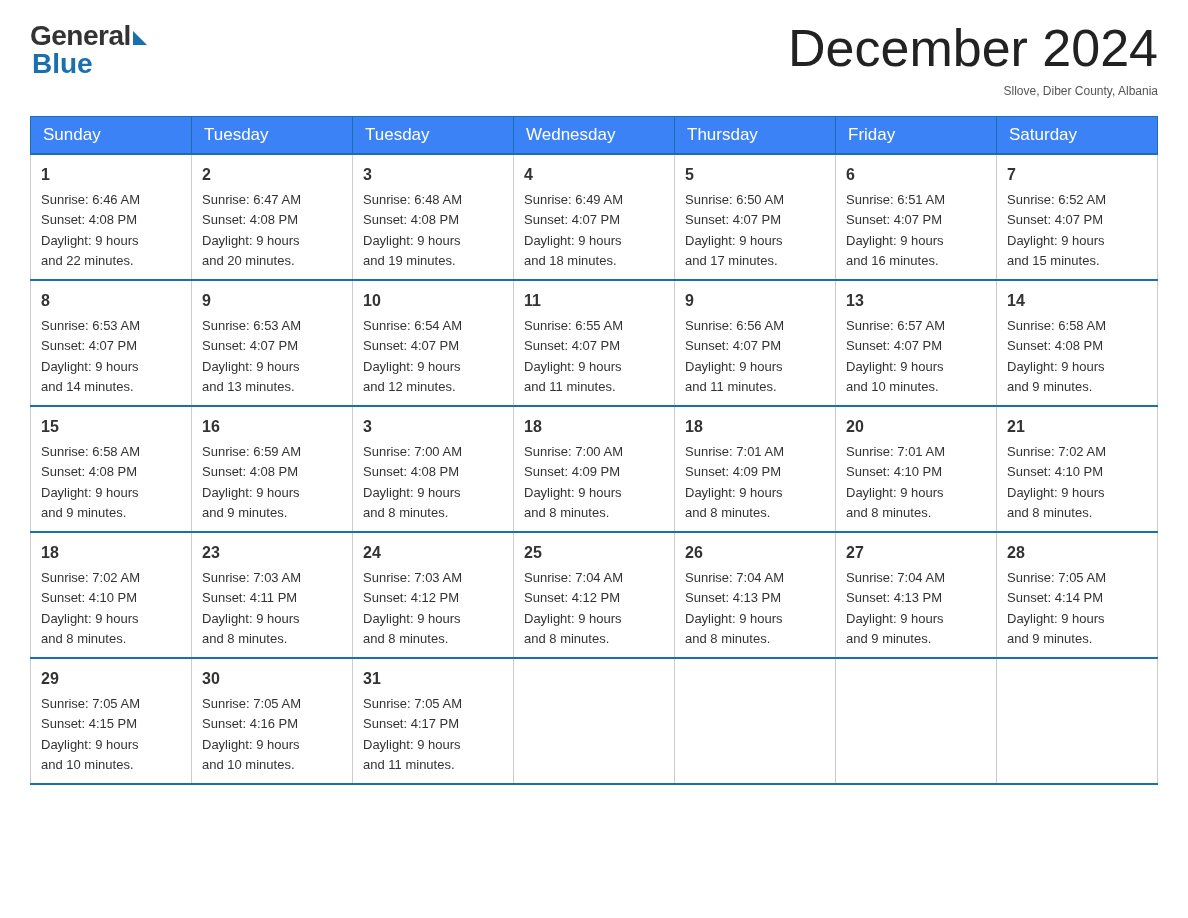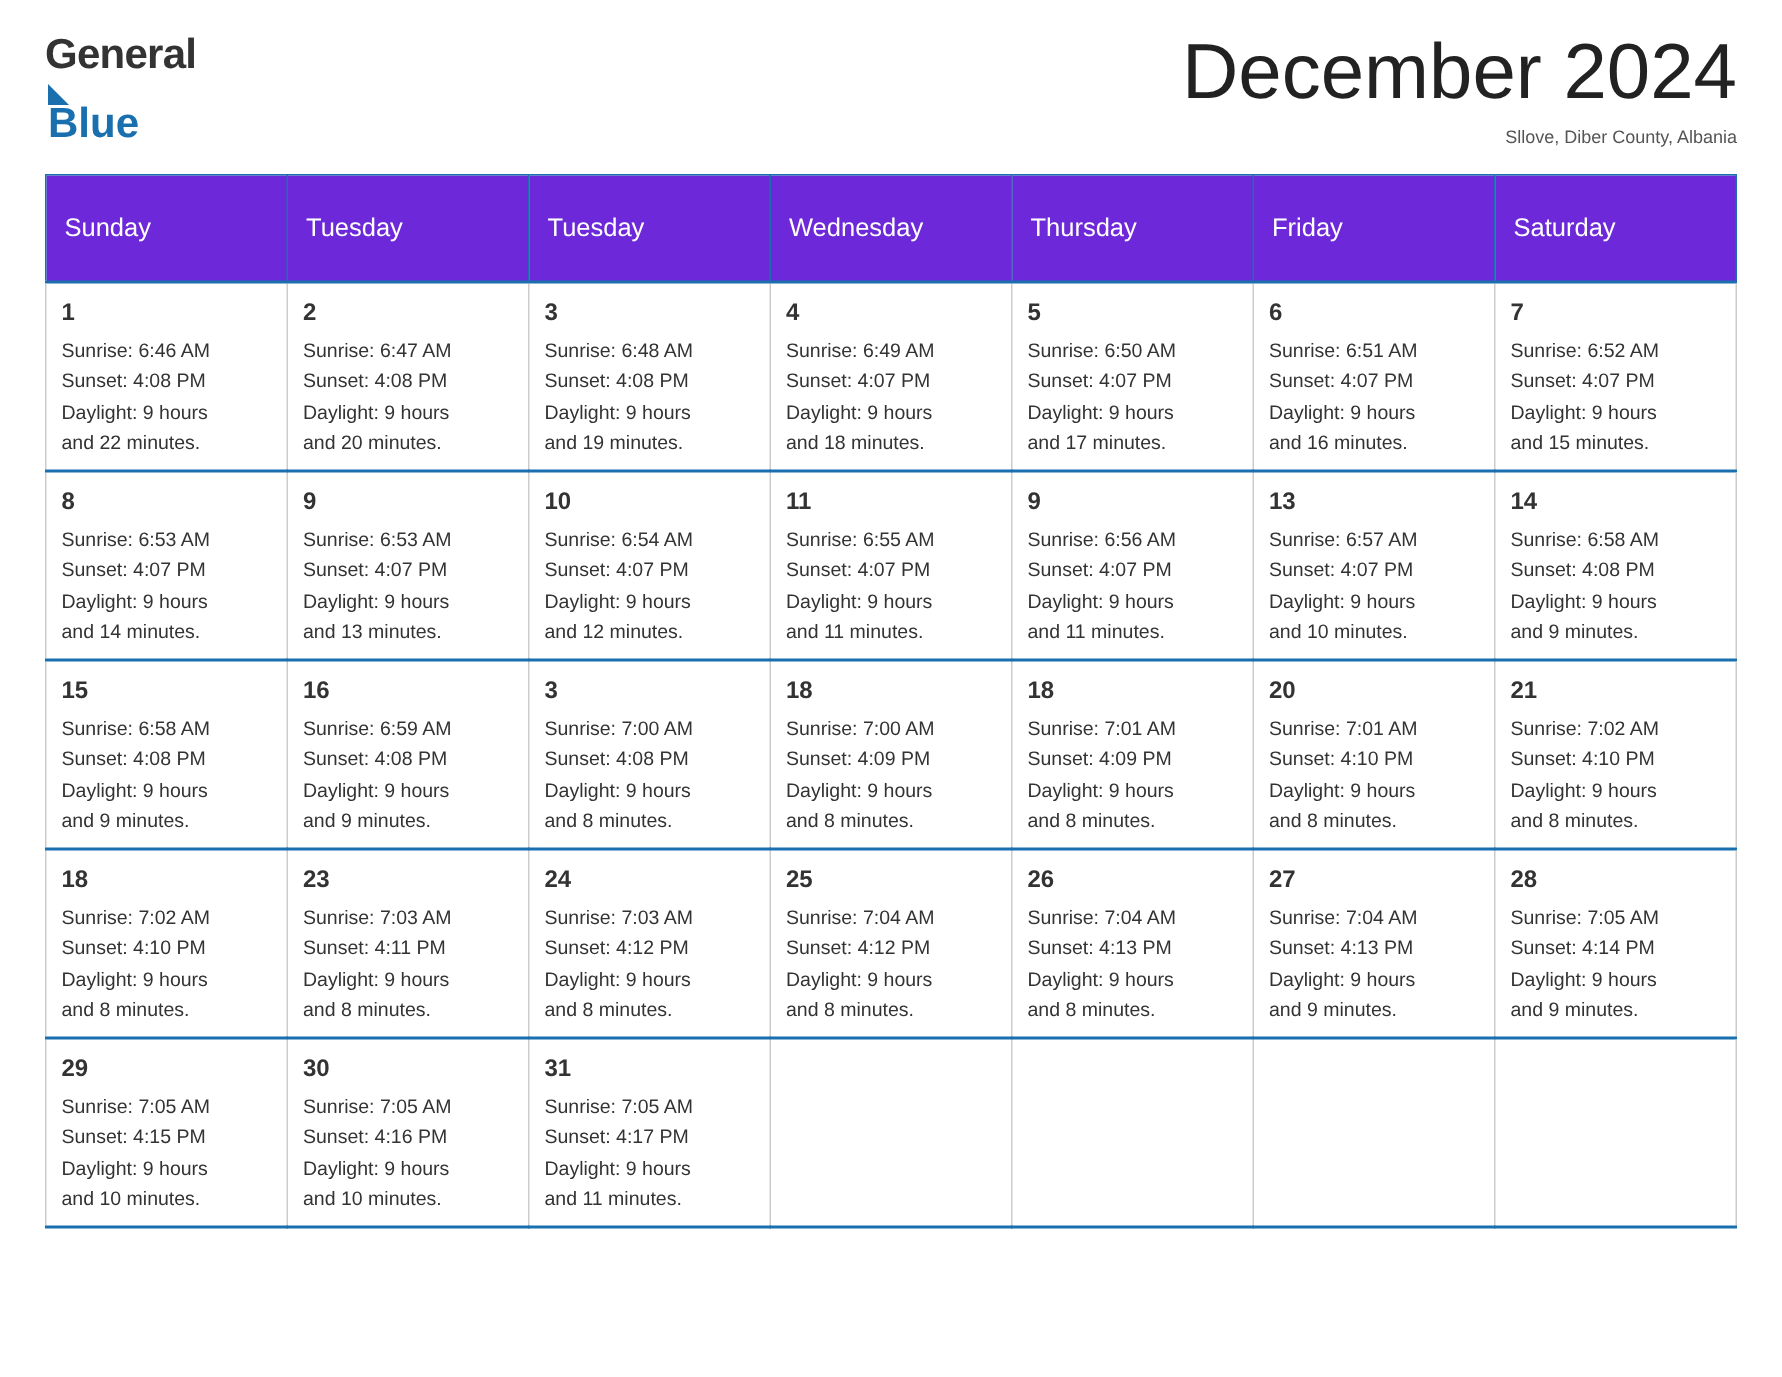--- a/index.html
+++ b/index.html
@@ -16,22 +16,21 @@
       align-items: flex-start;
       margin-bottom: 18px;
     }
     .logo {
       display: flex;
       flex-direction: column;
       align-items: flex-start;
     }
     .logo-top {
       display: flex;
-      align-items: flex-start;
-      flex-direction: column;
+      align-items: center;
     }
     .logo-general {
       font-size: 28px;
       font-weight: bold;
       color: #333;
       letter-spacing: -0.5px;
     }
     .logo-arrow {
       width: 0;
       height: 0;
@@ -60,23 +59,23 @@
     .location {
       font-size: 12px;
       color: #555;
       margin-top: 7px;
     }
     .calendar {
       width: 100%;
       border-collapse: collapse;
     }
     .calendar th {
-      background: #6d28d9;
+      background: #3b82f6;
       color: white;
-      padding: 25px 12px;
+      padding: 8px 12px;
       text-align: left;
       font-size: 17px;
       font-weight: normal;
       border: 1px solid #1a6faf;
     }
     .calendar td {
       vertical-align: top;
       padding: 8px 10px;
       border: 1px solid #ccc;
       width: 14.28%;

